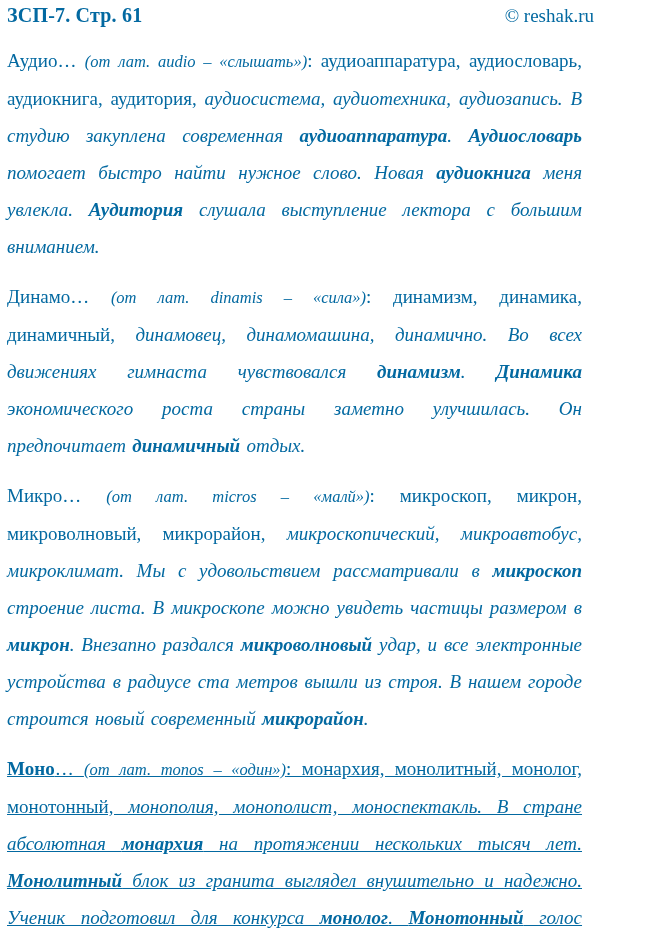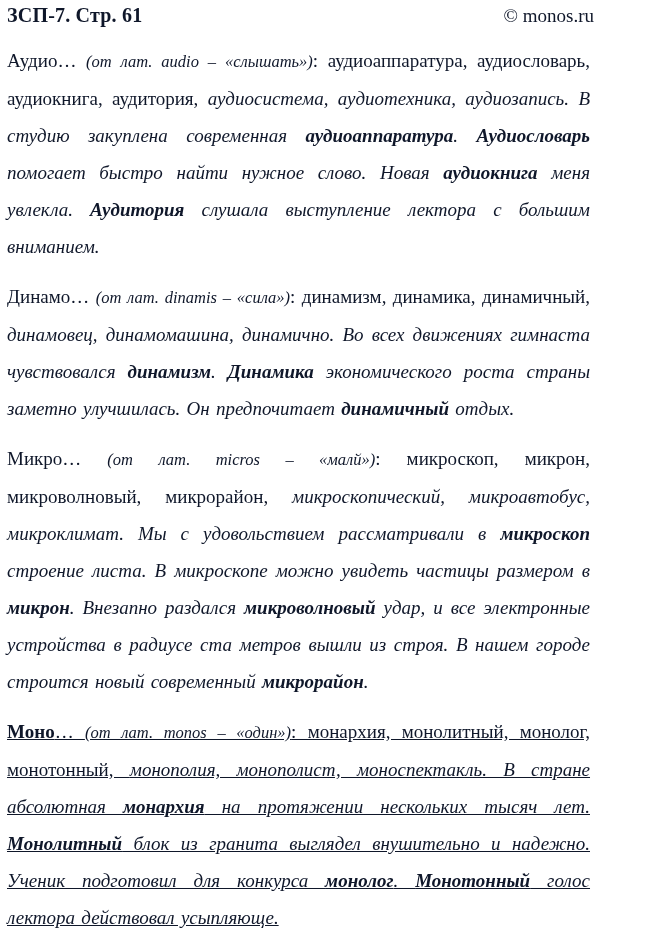--- a/index.html
+++ b/index.html
@@ -1,21 +1,21 @@
 <!DOCTYPE html>
 <html lang="ru"><head>
 <meta charset="utf-8">
 <style>
   html, body { margin: 0; padding: 0; background: #ffffff; }
   .page {
     width: 598px;
     height: 929px;
     box-sizing: border-box;
     background: #ffffff;
-    color: #0f172a;
+    color: #0369a1;
     font-family: "Liberation Serif", serif;
     padding: 4px 4px 0 7px;
     overflow: hidden;
   }
   .header {
     display: flex;
     justify-content: space-between;
     align-items: baseline;
   }
   .title {
@@ -24,37 +24,37 @@
     letter-spacing: 0.2px;
   }
   .copyright {
     font-size: 19px;
   }
   .content { margin-top: 15px; }
   .content p {
     font-size: 19px;
     line-height: 37px;
     text-align: justify;
-    margin: 0 4px 13px 0;
+    margin: 0 12px 13px 0;
     word-spacing: 1.5px;
   }
   .content p:last-child { margin-bottom: 0; text-decoration: underline; }
   .rn { font-style: normal; font-weight: normal; }
   .rl { font-style: italic; font-size: 16.5px; }
   .ri { font-style: italic; }
   .rb { font-weight: bold; }
   .rbi { font-style: italic; font-weight: bold; }
 </style>
 </head>
 <body>
 
 <div class="page">
   <div class="header">
     <span class="title">ЗСП-7. Стр. 61</span>
-    <span class="copyright">© monos.ru</span>
+    <span class="copyright">© reshak.ru</span>
   </div>
   <div class="content" id="content">
       <p><span class="rn">Аудио… </span><span class="rl">(от лат. audio – «слышать»)</span><span class="rn">: аудиоаппаратура, аудиословарь, аудиокнига, аудитория, </span><span class="ri">аудиосистема, аудиотехника, аудиозапись. В студию закуплена современная </span><span class="rbi">аудиоаппаратура</span><span class="ri">. </span><span class="rbi">Аудиословарь</span><span class="ri"> помогает быстро найти нужное слово. Новая </span><span class="rbi">аудиокнига</span><span class="ri"> меня увлекла. </span><span class="rbi">Аудитория</span><span class="ri"> слушала выступление лектора с большим вниманием.</span></p>
       <p><span class="rn">Динамо… </span><span class="rl">(от лат. dinamis – «сила»)</span><span class="rn">: динамизм, динамика, динамичный, </span><span class="ri">динамовец, динамомашина, динамично. Во всех движениях гимнаста чувствовался </span><span class="rbi">динамизм</span><span class="ri">. </span><span class="rbi">Динамика</span><span class="ri"> экономического роста страны заметно улучшилась. Он предпочитает </span><span class="rbi">динамичный</span><span class="ri"> отдых.</span></p>
       <p><span class="rn">Микро… </span><span class="rl">(от лат. micros – «малй»)</span><span class="rn">: микроскоп, микрон, микроволновый, микрорайон, </span><span class="ri">микроскопический, микроавтобус, микроклимат. Мы с удовольствием рассматривали в </span><span class="rbi">микроскоп</span><span class="ri"> строение листа. В микроскопе можно увидеть частицы размером в </span><span class="rbi">микрон</span><span class="ri">. Внезапно раздался </span><span class="rbi">микроволновый</span><span class="ri"> удар, и все электронные устройства в радиусе ста метров вышли из строя. В нашем городе строится новый современный </span><span class="rbi">микрорайон</span><span class="ri">.</span></p>
       <p><span class="rb">Моно</span><span class="rn">… </span><span class="rl">(от лат. monos – «один»)</span><span class="rn">: монархия, монолитный, монолог, монотонный, </span><span class="ri">монополия, монополист, моноспектакль. В стране абсолютная </span><span class="rbi">монархия</span><span class="ri"> на протяжении нескольких тысяч лет. </span><span class="rbi">Монолитный</span><span class="ri"> блок из гранита выглядел внушительно и надежно. Ученик подготовил для конкурса </span><span class="rbi">монолог</span><span class="ri">. </span><span class="rbi">Монотонный</span><span class="ri"> голос лектора действовал усыпляюще.</span></p>
     </div>
 </div>
 
 </body></html>

